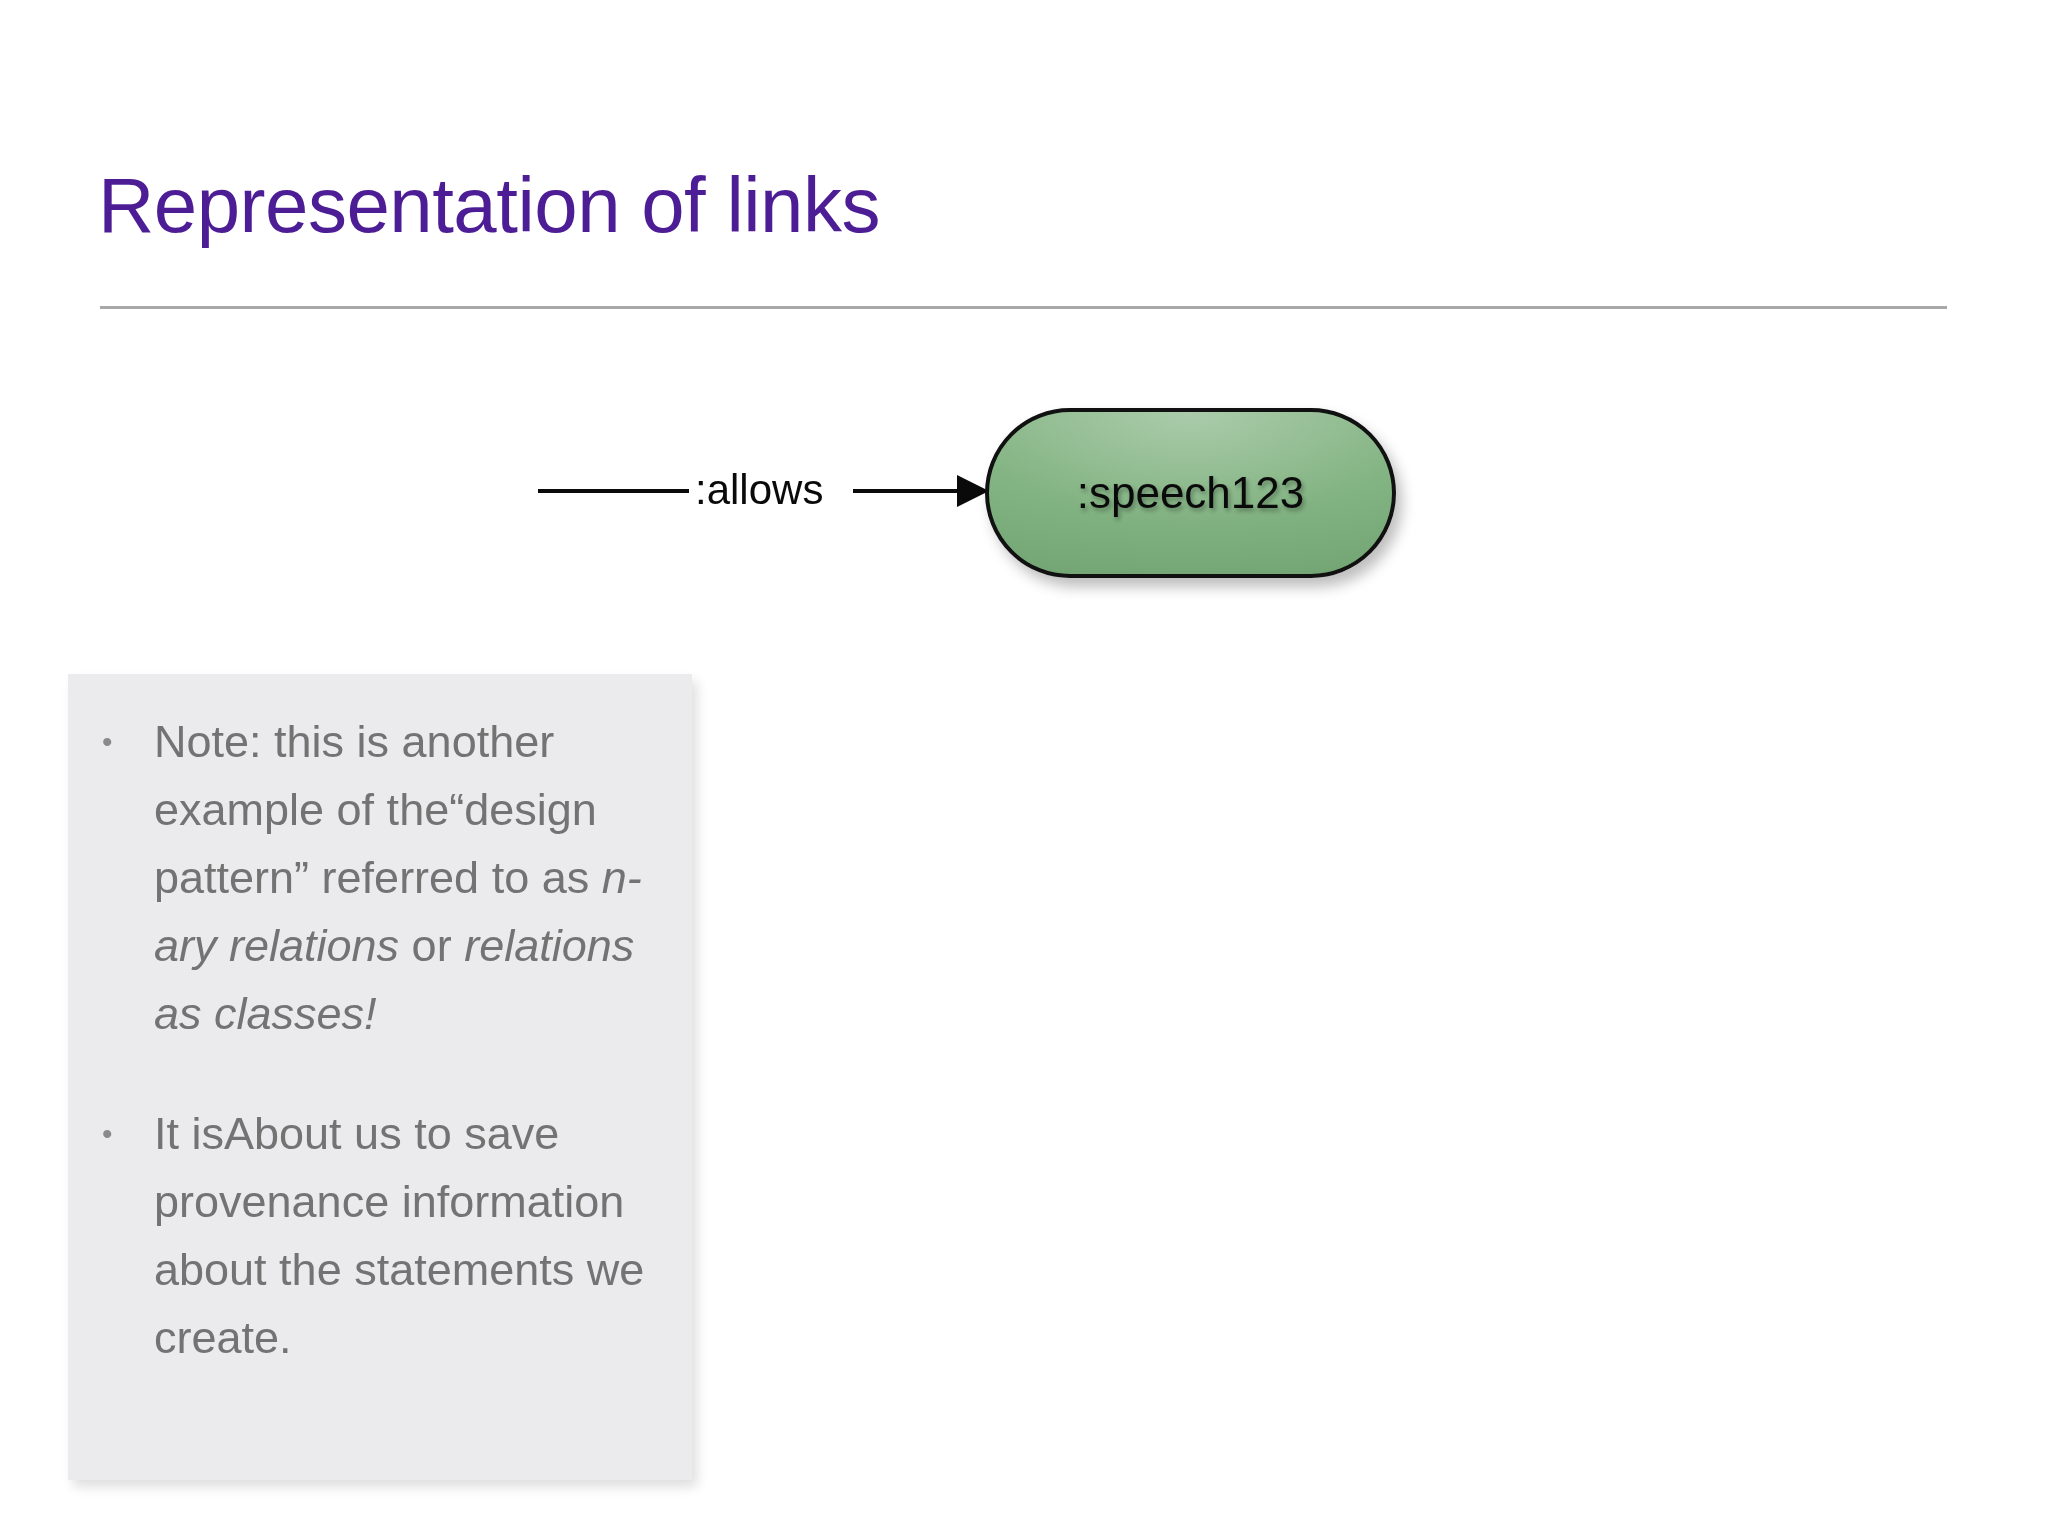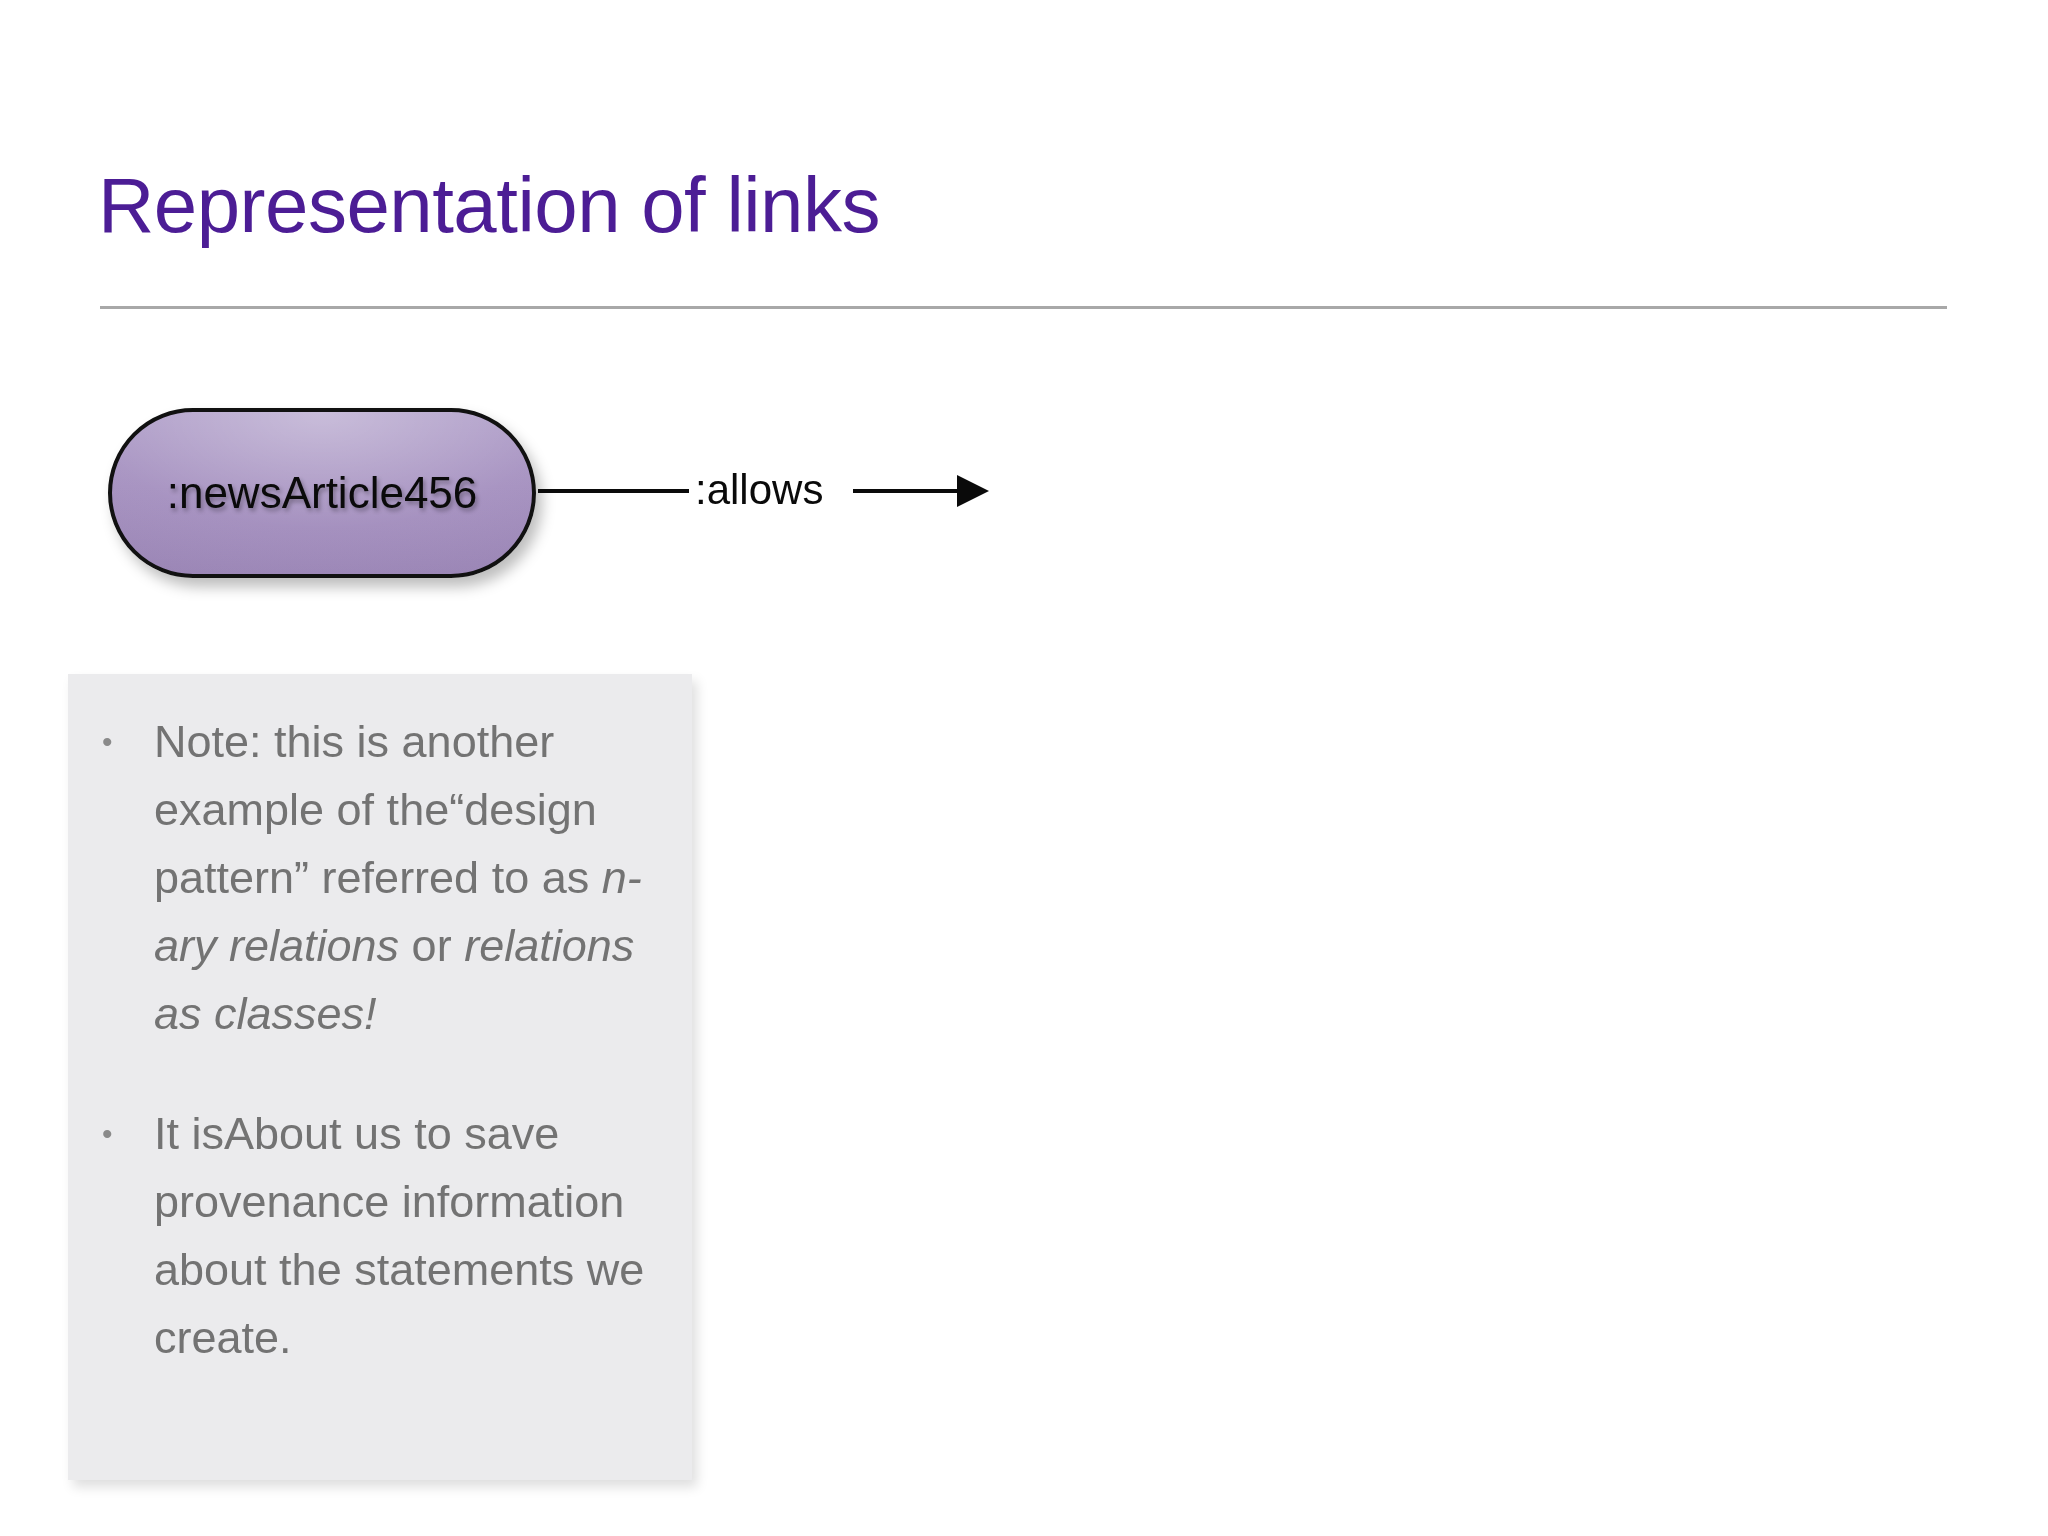--- a/index.html
+++ b/index.html
@@ -152,32 +152,32 @@
 </style>
 </head>
 <body>
 
 <div id="slide-title">Representation of links</div>
 
 <div id="title-rule"></div>
 
 <div id="graph">
 
-  <div class="node" id="node-news-article">
-    <span class="node-label">:newsArticle456</span>
-  </div>
 
   <div class="edge-line" id="edge-line-left"></div>
 
   <div id="edge-label">:allows</div>
 
   <div class="edge-line" id="edge-line-right"></div>
 
   <div id="edge-arrowhead"></div>
 
+  <div class="node" id="node-speech">
+    <span class="node-label">:speech123</span>
+  </div>
 
 </div>
 
 <div id="notes-box">
 
   <div class="note-item">
     <span class="note-bullet">•</span>
     <span class="note-text" id="note-text-0"><span>Note: this is another example of the“design pattern” referred to as </span><i>n-ary relations</i><span> or  </span><i>relations as classes!</i></span>
   </div>
 

